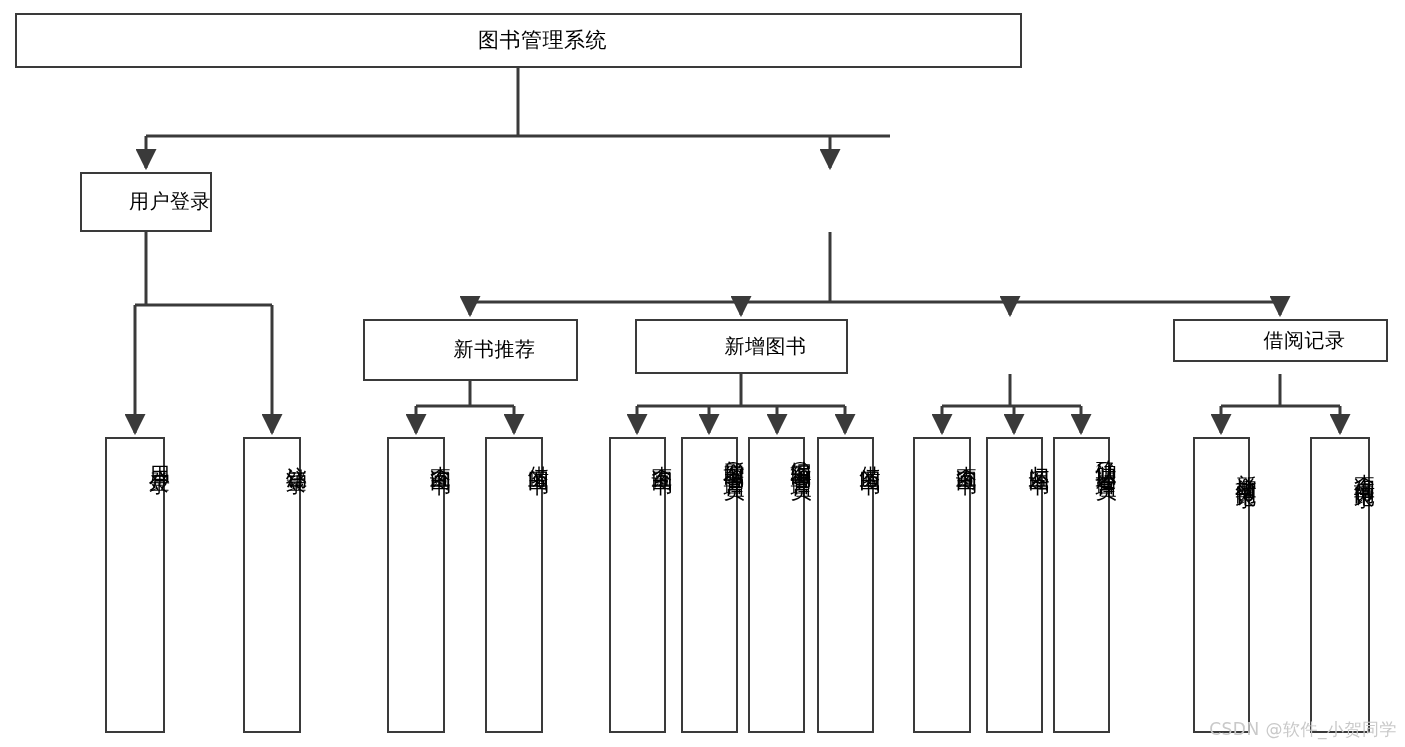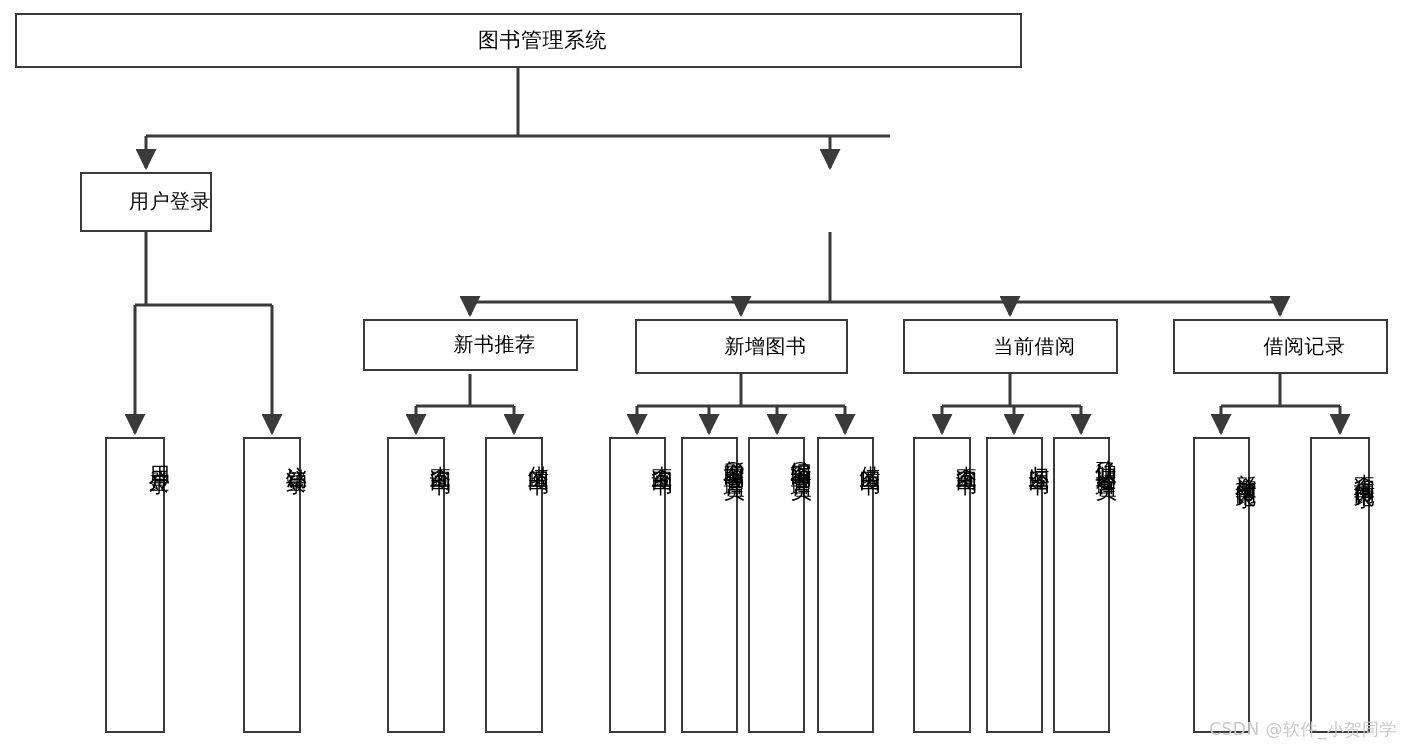--- a/index.html
+++ b/index.html
@@ -132,30 +132,27 @@
   </svg>
 
   <div class="node h-node" style="left:15px; top:13px; width:1007px; height:55px;">
     <span class="lbl">图书管理系统</span>
   </div>
 
   <div class="node h-node lvl2" style="left:80px; top:172px; width:132px; height:60px;">
     <span class="lbl">用户登录</span>
   </div>
 
-  <div class="node h-node lvl3" style="left:363px; top:319px; width:215px; height:52px;">
+  <div class="node h-node lvl3" style="left:363px; top:319px; width:215px; height:62px;">
     <span class="lbl">新书推荐</span>
   </div>
   <div class="node h-node lvl3" style="left:635px; top:319px; width:213px; height:55px;">
     <span class="lbl">新增图书</span>
   </div>
-  <div class="node h-node lvl3" style="left:903px; top:319px; width:215px; height:55px;">
-    <span class="lbl">当前借阅</span>
-  </div>
-  <div class="node h-node lvl3" style="left:1173px; top:319px; width:215px; height:55px;">
+  <div class="node h-node lvl3" style="left:1173px; top:319px; width:215px; height:43px;">
     <span class="lbl">借阅记录</span>
   </div>
 
   <div class="node leaf" style="left:105px; top:437px; width:60px; height:296px;">
     <span class="lbl">用户登录</span>
   </div>
   <div class="node leaf" style="left:243px; top:437px; width:58px; height:296px;">
     <span class="lbl">注销登录</span>
   </div>
   <div class="node leaf" style="left:387px; top:437px; width:58px; height:296px;">

